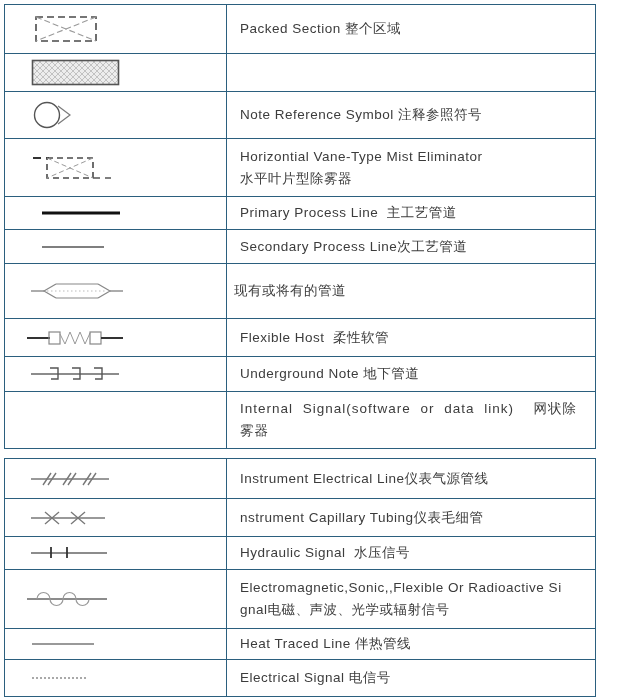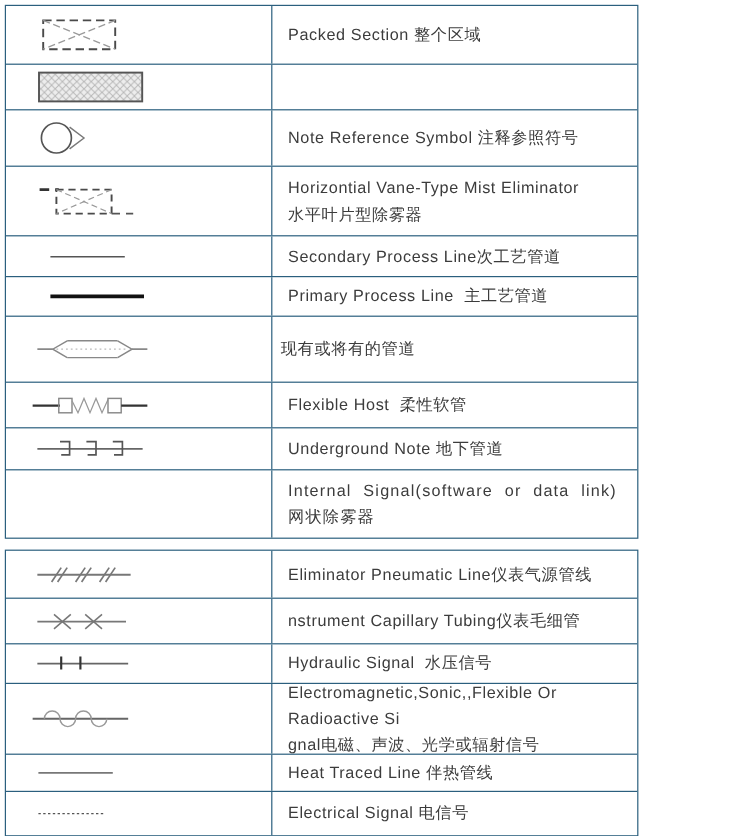--- a/index.html
+++ b/index.html
@@ -3,21 +3,21 @@
 <meta charset="utf-8">
 <style>
   * { margin: 0; padding: 0; box-sizing: border-box; }
   body {
     width: 617px; height: 697px;
     background: #ffffff;
     font-family: "Liberation Sans", sans-serif;
     overflow: hidden;
   }
   .legend-table {
-    width: 528px;
+    width: 592px;
     margin-left: 4px;
     border: 1px solid #2b5f7e;
   }
   #table1 { margin-top: 4px; }
   #table2 { margin-top: 9px; }
   .row { display: flex; }
   .row + .row { border-top: 1px solid #2b5f7e; }
   .sym-cell {
     width: 222px;
     border-right: 1px solid #2b5f7e;
@@ -95,39 +95,39 @@
         <line x1="62" y1="11" x2="16" y2="31" stroke="#9a9a9a" stroke-width="1" stroke-dasharray="5 3"></line>
         <line x1="62" y1="31" x2="80" y2="31" stroke="#555555" stroke-width="1.6" stroke-dasharray="7 5"></line>
       </svg>
     </div>
     <div class="txt-cell">
       <div class="t">Horizontial Vane-Type Mist Eliminator</div>
       <div class="t">水平叶片型除雾器</div>
     </div>
   </div>
 
+  <div class="row" style="height:33px">
+    <div class="sym-cell" style="padding-left:36px">
+      <svg width="80" height="10">
+        <line x1="1" y1="5" x2="79" y2="5" stroke="#111111" stroke-width="3"></line>
+      </svg>
+    </div>
+    <div class="txt-cell">
+      <div class="t">Primary Process Line  主工艺管道</div>
+    </div>
+  </div>
+
   <div class="row" style="height:34px">
     <div class="sym-cell" style="padding-left:36px">
       <svg width="64" height="8">
         <line x1="1" y1="4" x2="63" y2="4" stroke="#555555" stroke-width="1.3"></line>
       </svg>
     </div>
     <div class="txt-cell">
       <div class="t">Secondary Process Line次工艺管道</div>
-    </div>
-  </div>
-
-  <div class="row" style="height:33px">
-    <div class="sym-cell" style="padding-left:36px">
-      <svg width="80" height="10">
-        <line x1="1" y1="5" x2="79" y2="5" stroke="#111111" stroke-width="3"></line>
-      </svg>
-    </div>
-    <div class="txt-cell">
-      <div class="t">Primary Process Line  主工艺管道</div>
     </div>
   </div>
 
   <div class="row" style="height:55px">
     <div class="sym-cell">
       <svg width="92" height="26">
         <line x1="0" y1="13" x2="13" y2="13" stroke="#888888" stroke-width="1.4"></line>
         <path d="M25 6 L13 13 L25 20" fill="none" stroke="#888888" stroke-width="1.2"></path>
         <line x1="25" y1="6" x2="67" y2="6" stroke="#888888" stroke-width="1.2"></line>
         <line x1="25" y1="20" x2="67" y2="20" stroke="#888888" stroke-width="1.2"></line>
@@ -189,21 +189,21 @@
           <line x1="12" y1="16" x2="20" y2="4"></line>
             <line x1="17" y1="16" x2="25" y2="4"></line>
           <line x1="32" y1="16" x2="40" y2="4"></line>
             <line x1="37" y1="16" x2="45" y2="4"></line>
           <line x1="52" y1="16" x2="60" y2="4"></line>
             <line x1="57" y1="16" x2="65" y2="4"></line>
         </g>
       </svg>
     </div>
     <div class="txt-cell">
-      <div class="t">Eliminator Pneumatic Line仪表气源管线</div>
+      <div class="t">Instrument Electrical Line仪表气源管线</div>
     </div>
   </div>
 
   <div class="row" style="height:38px">
     <div class="sym-cell">
       <svg width="86" height="20">
         <line x1="0" y1="10" x2="74" y2="10" stroke="#777777" stroke-width="1.6"></line>
         <g stroke="#777777" stroke-width="1.3">
           <line x1="14" y1="4" x2="28" y2="16"></line>
             <line x1="28" y1="4" x2="14" y2="16"></line>

